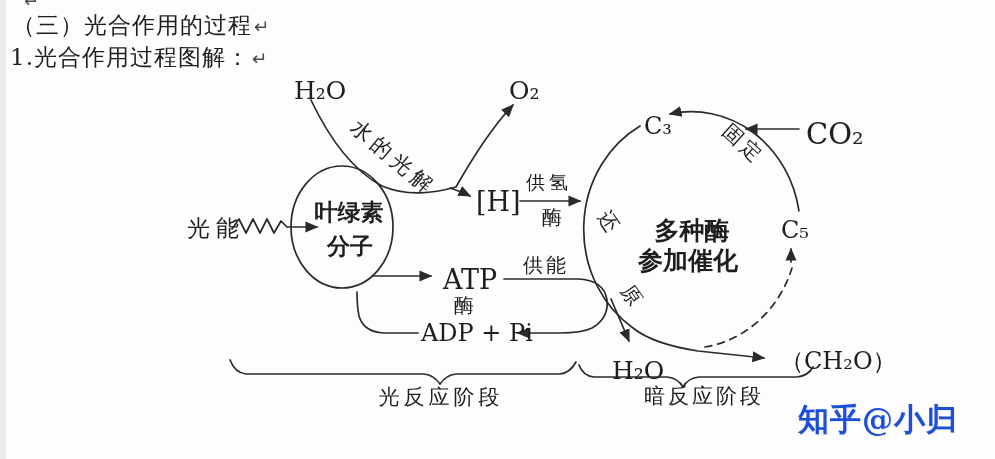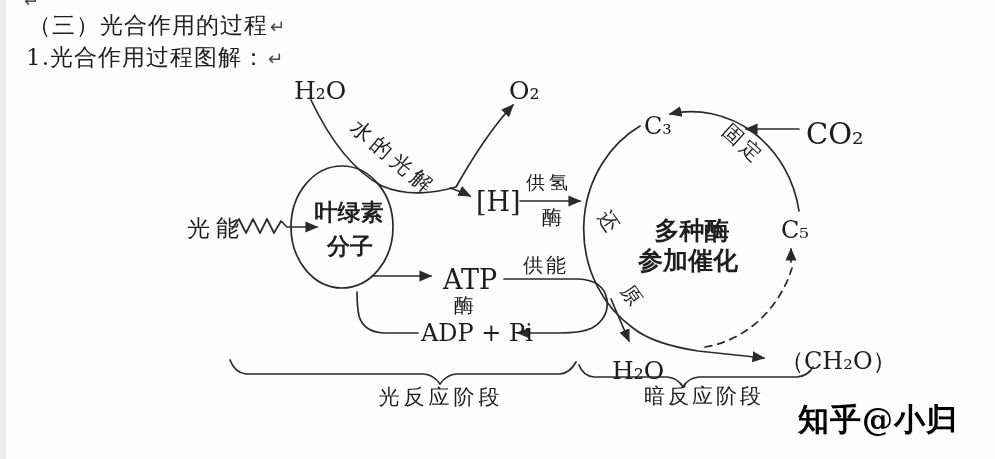--- a/index.html
+++ b/index.html
@@ -10,39 +10,39 @@
     font-family: "DejaVu Serif", "Liberation Serif", serif;
     color: #222;
   }
   .page { position: relative; width: 995px; height: 459px; }
   .edge-strip {
     position: absolute; left: 0; top: 0; width: 6px; height: 459px;
     background: #ececec;
   }
   .pilcrow { color: #4a4a4a; font-size: 0.8em; margin-left: 2px; font-family: "DejaVu Sans", sans-serif; }
   .heading-line1 {
-    position: absolute; left: 28px; top: 10px;
+    position: absolute; left: 12px; top: 10px;
     font-size: 23px; letter-spacing: 1px; white-space: nowrap; color: #1e1e1e;
   }
   .heading-line2 {
     position: absolute; left: 10px; top: 42px;
-    font-size: 23px; letter-spacing: 1px; white-space: nowrap; color: #1e1e1e; margin-left: 16px;
+    font-size: 23px; letter-spacing: 1px; white-space: nowrap; color: #1e1e1e;
   }
   .top-pilcrow {
     position: absolute; left: 24px; top: -10px;
     font-size: 18px; color: #4a4a4a; font-family: "DejaVu Sans", sans-serif;
   }
   .caption {
     position: absolute; left: 322px; top: 424px;
     font-size: 23px; letter-spacing: 0.5px; white-space: nowrap; color: #2a2a2a;
   }
   .watermark {
     position: absolute; left: 798px; top: 399px;
     font-size: 31px; font-weight: 700; letter-spacing: 1px;
-    color: #000000; white-space: nowrap;
+    color: #1d4ed8; white-space: nowrap;
     text-shadow: 1px 1px 0 #eeeeee;
   }
   svg.diagram { position: absolute; left: 0; top: 0; }
   svg .stroke-g path, svg .stroke-g ellipse {
     fill: none; stroke: #2a2a2a; stroke-width: 1.7;
     stroke-linecap: round; stroke-linejoin: round;
   }
   svg .dashed { stroke-dasharray: 7 6; }
   svg text {
     fill: #1e1e1e;

